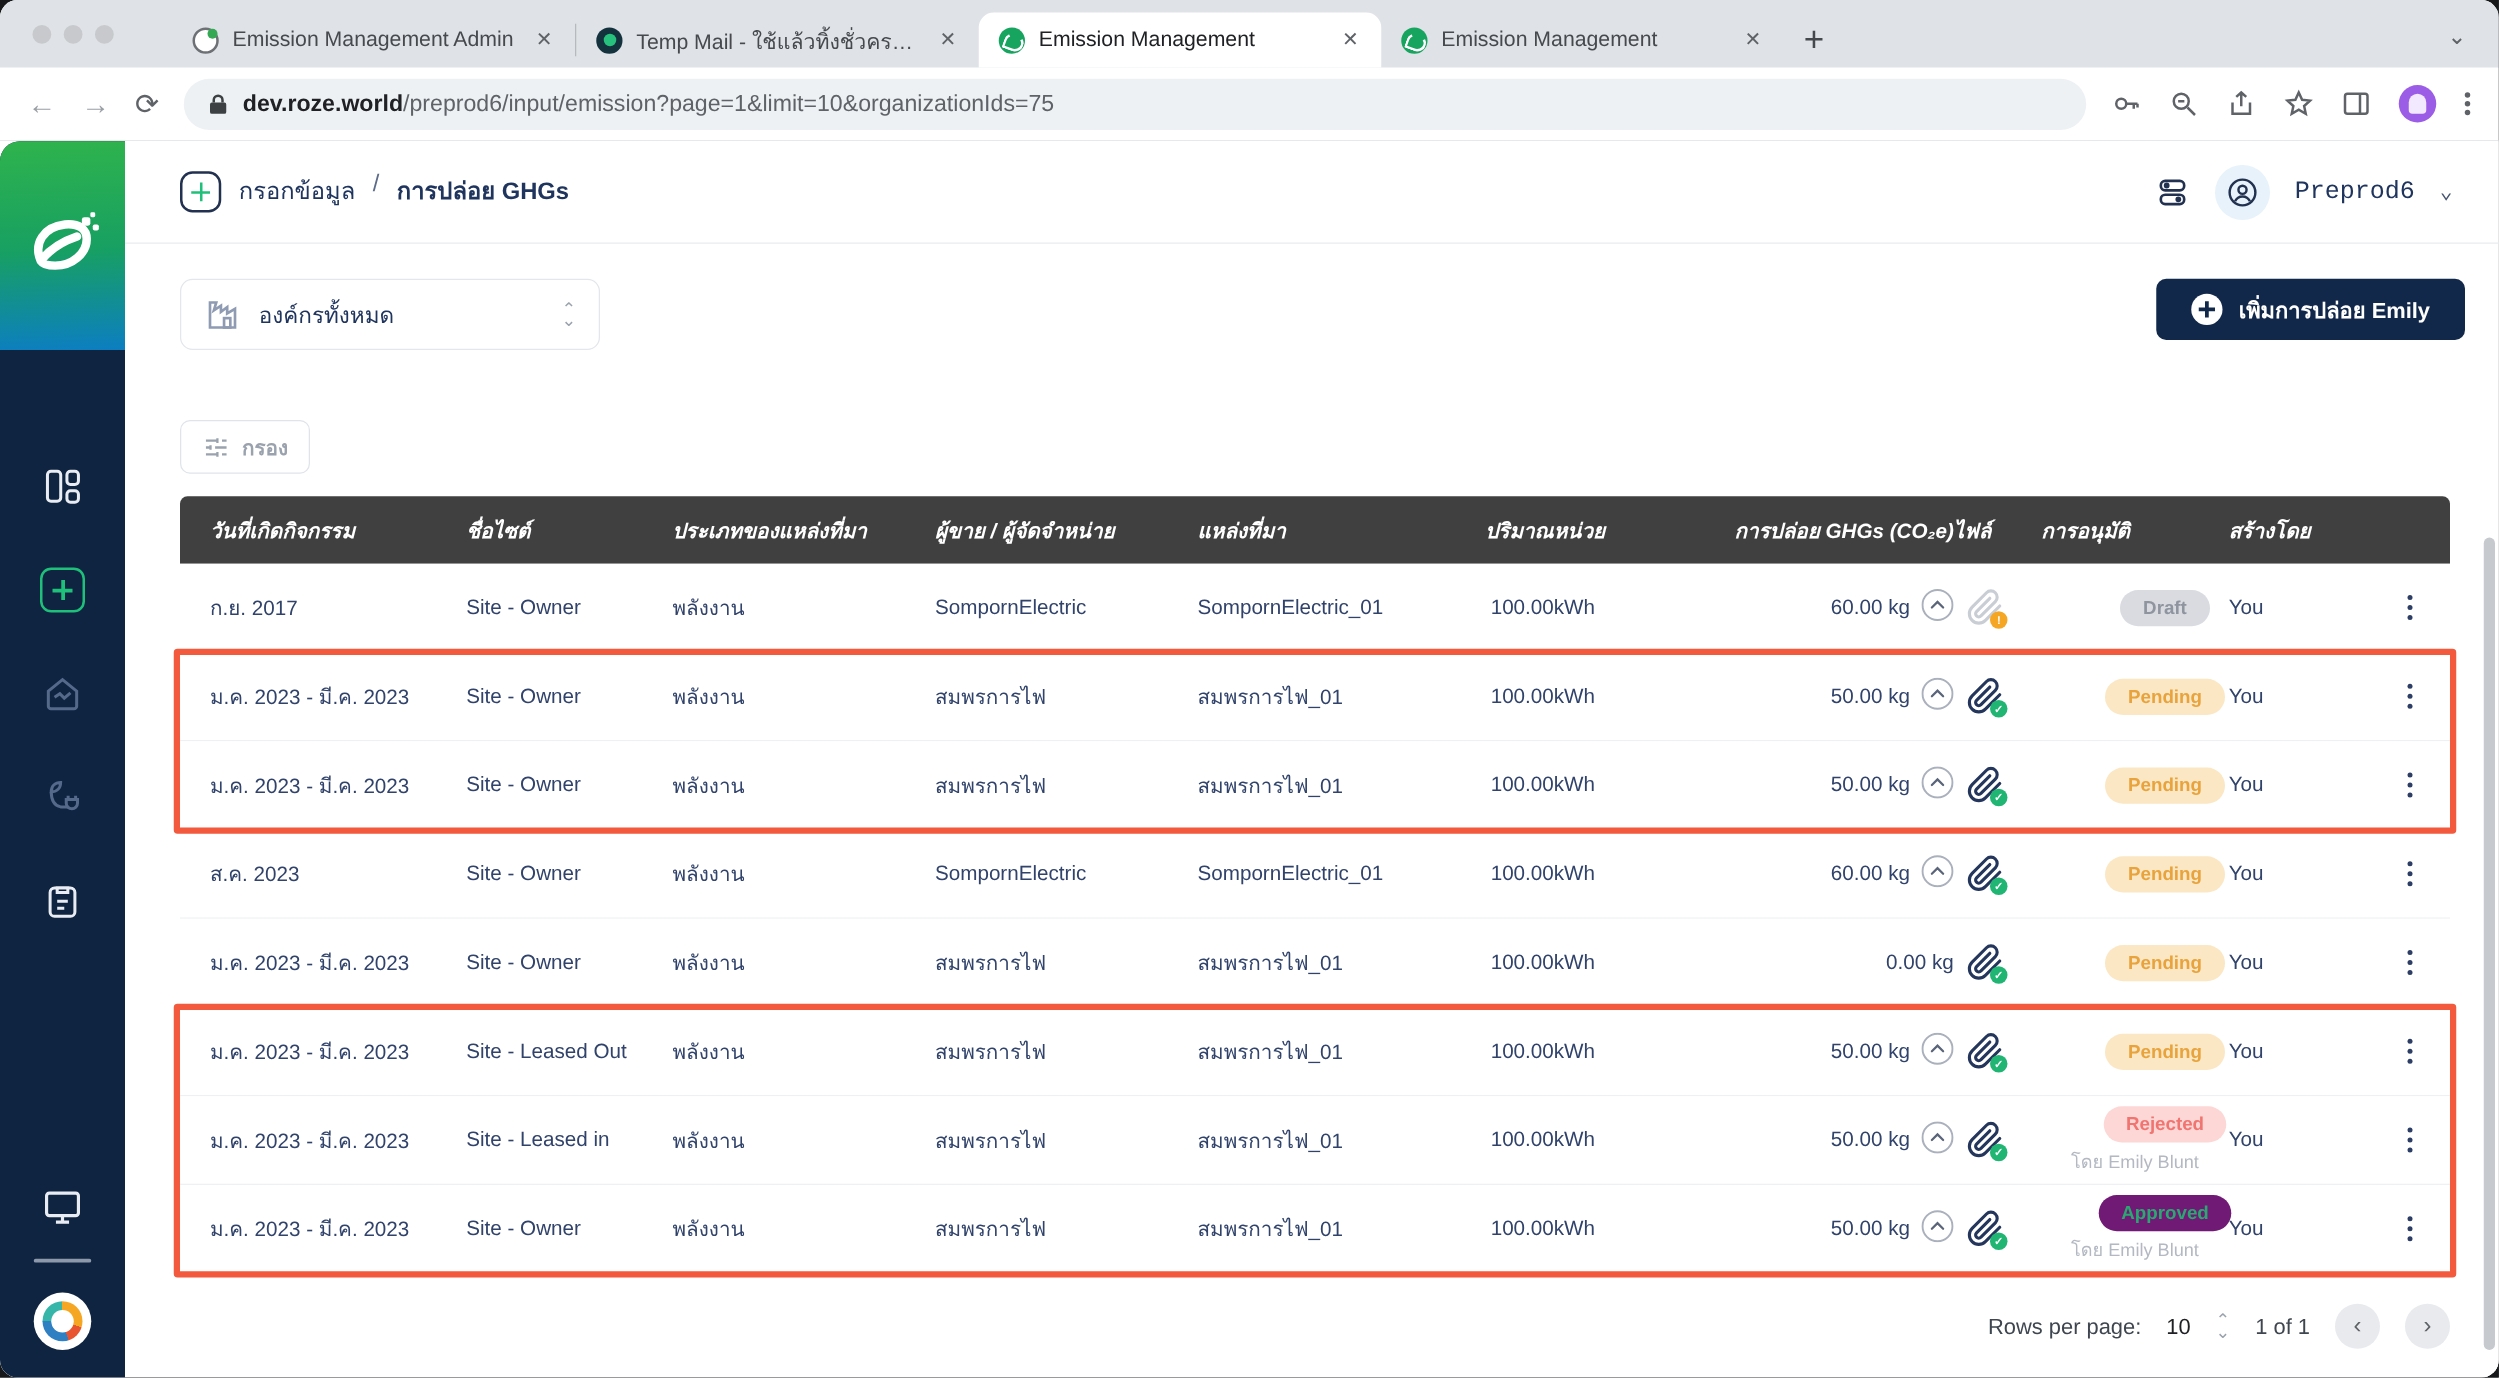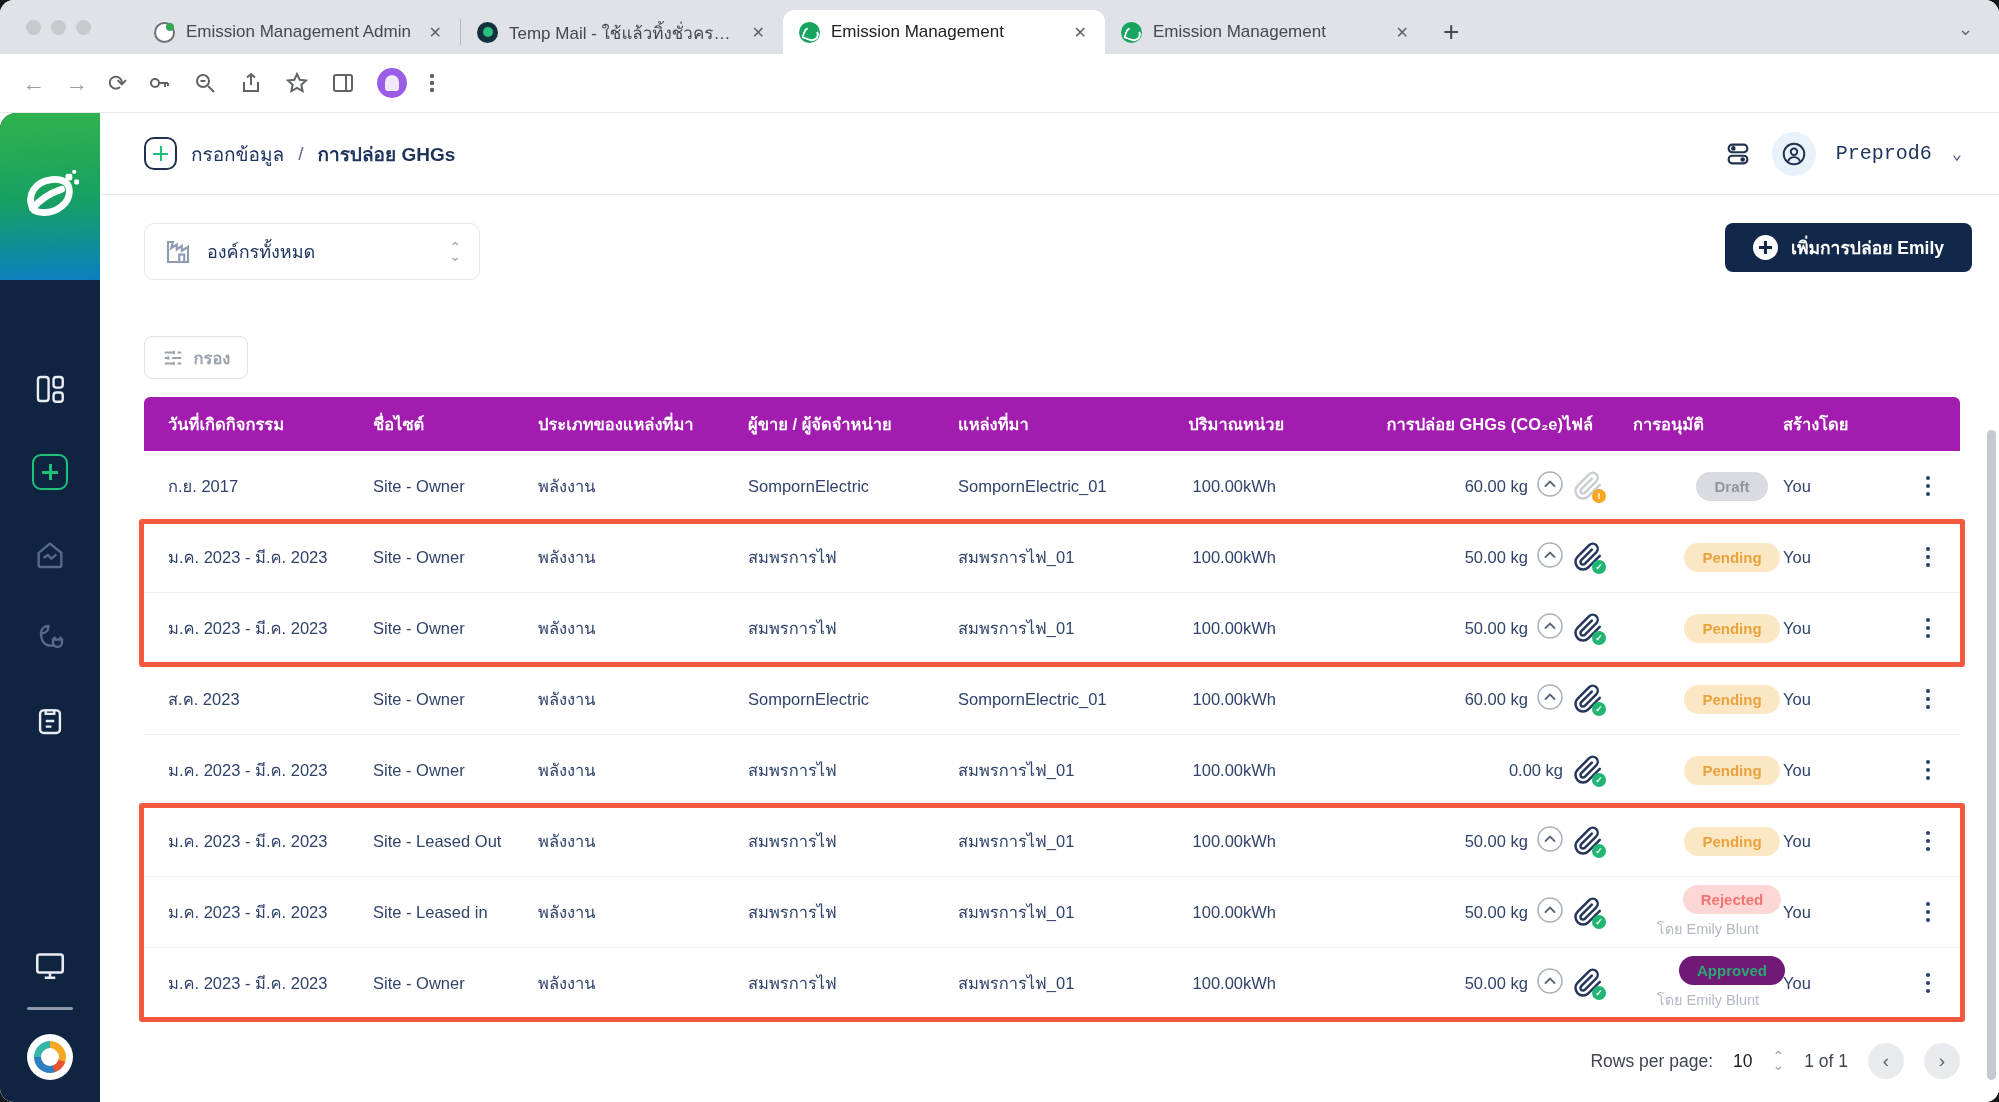--- a/index.html
+++ b/index.html
@@ -49,21 +49,21 @@
   .active-plus::before { left:8px; top:15px; width:16px; height:2.6px; }
   .active-plus::after { left:15px; top:8px; width:2.6px; height:16px; }
   .side-bottom { position:absolute; bottom:22px; left:0; width:100%; display:flex; flex-direction:column; align-items:center; gap:24px; }
   .side-divider { width:46px; height:3px; border-radius:2px; background:#8d99ab; }
   .side-avatar { width:46px; height:46px; border-radius:50%; background:#fff; display:flex; align-items:center; justify-content:center; }
   .side-avatar i { width:32px; height:32px; border-radius:50%; background:conic-gradient(#f5a623 0 30%, #e8542f 30% 45%, #2f80c2 45% 75%, #35b6a8 75% 100%); position:relative; display:block; }
   .side-avatar i::after { content:""; position:absolute; inset:7px; border-radius:50%; background:#fff; }
 
   .main { flex:1; display:flex; flex-direction:column; position:relative; background:#fff; }
   .pageheader { height:82px; display:flex; align-items:center; justify-content:space-between; padding:0 50px 0 44px; border-bottom:1px solid #e9ebee; flex:0 0 auto; }
-  .crumb { display:flex; align-items:center; gap:14px; font-size:19px; color:#20355e; }
+  .crumb { display:flex; gap:14px; font-size:19px; color:#20355e; }
   .crumb-plus { width:33px; height:33px; border:2px solid #22314f; border-radius:10px; position:relative; }
   .crumb-plus::before, .crumb-plus::after { content:""; position:absolute; background:#1fc07a; }
   .crumb-plus::before { left:7px; top:13.5px; width:15px; height:2.4px; }
   .crumb-plus::after { left:13.5px; top:7px; width:2.4px; height:15px; }
   .crumb .sep { color:#5c6b8a; }
   .crumb .page { font-weight:bold; }
   .ph-right { display:flex; align-items:center; gap:20px; color:#20355e; font-size:20px;font-family:Liberation Mono, monospace; }
   .ph-avatar { width:44px; height:44px; border-radius:50%; background:#e8f2fb; display:flex; align-items:center; justify-content:center; }
   .ph-chevron { color:#44536f; font-size:17px; }
 
@@ -76,21 +76,21 @@
   .plus-circle { width:25px; height:25px; border-radius:50%; background:#fff; position:relative; }
   .plus-circle::before,.plus-circle::after { content:""; position:absolute; background:#12284a; }
   .plus-circle::before { left:6px; top:11.4px; width:13px; height:2.4px; }
   .plus-circle::after { left:11.4px; top:6px; width:2.4px; height:13px; }
   .filter-btn { margin-top:56px; height:43px; width:104px; border:1px solid #e0e4e9; border-radius:8px; display:flex; align-items:center; justify-content:center; gap:10px; color:#9aa2ad; font-size:16.5px; font-weight:bold; background:#fff; }
 
   
   .table { margin-top:18px; width:1816px; position:relative; }
   .t-row { display:grid; grid-template-columns:205px 165px 210px 210px 1fr 110px 110px 210px 70px 150px 105px 48px;
            align-items:center; padding:0 24px; min-height:71px; font-size:16.5px; color:#31436b; border-bottom:1px solid #eef0f3; background:#fff; }
-  .t-head { background:#a21caf; color:#fff; font-weight:bold; min-height:54px; border-radius:6px 6px 0 0; font-size:16.5px; border-bottom:none; }
+  .t-head { background:#404040; color:#fff; font-weight:bold; min-height:54px; border-radius:6px 6px 0 0; font-size:16.5px; border-bottom:none;font-style:italic; }
   .t-cell.right { text-align:right; justify-self:stretch; }
   .ghg-cell { display:flex; align-items:center; justify-content:flex-end; gap:9px; }
   .file-cell { display:flex; align-items:center; padding-left:10px; }
   .clip { position:relative; width:30px; height:30px; }
   .clip .badge { position:absolute; right:-3px; bottom:-2px; width:14px; height:14px; border-radius:50%; display:flex; align-items:center; justify-content:center; color:#fff; font-size:9px; font-weight:bold; }
   .clip.warning .badge { background:#f5a623; }
   .clip.ok .badge { background:#21b573; }
   .badge-pill { display:inline-block; border-radius:999px; padding:6px 18px; font-size:15px; font-weight:bold;margin-left:48px; }
   .badge-pill.draft    { background:#d9dbe0; color:#8f959f; }
   .badge-pill.pending  { background:#fbe7c3; color:#e8a33d; }
@@ -144,20 +144,27 @@
       </div>
       <div class="newtab">+</div>
     </div>
     <div class="strip-chevron">⌄</div>
   </div>
 
   <div class="toolbar">
     <span class="navic">←</span>
     <span class="navic">→</span>
     <span class="navic dark">⟳</span>
+    <div class="urlpill">
+      <svg class="lock" width="15" height="17" viewBox="0 0 15 17">
+          <rect x="1" y="7" width="13" height="9" rx="1.5" fill="#3c4043"></rect>
+          <path d="M4 7V5a3.5 3.5 0 0 1 7 0v2" fill="none" stroke="#3c4043" stroke-width="2"></path>
+        </svg>
+      <span><span class="url-domain">dev.roze.world</span><span class="url-path">/preprod6/input/emission?page=1&amp;limit=10&amp;organizationIds=75</span></span>
+    </div>
     <div class="tb-icons">
       <svg width="24" height="24" viewBox="0 0 24 24" fill="none" stroke="#5f6368" stroke-width="2">
           <circle cx="8" cy="12" r="4"></circle>
           <path d="M12 12h9M18 12v4M21 12v3"></path>
         </svg>
       <svg width="24" height="24" viewBox="0 0 24 24" fill="none" stroke="#5f6368" stroke-width="2">
           <circle cx="10" cy="10" r="6"></circle>
           <path d="M15 15l6 6M7.5 10h5"></path>
         </svg>
       <svg width="24" height="24" viewBox="0 0 24 24" fill="none" stroke="#5f6368" stroke-width="2">

